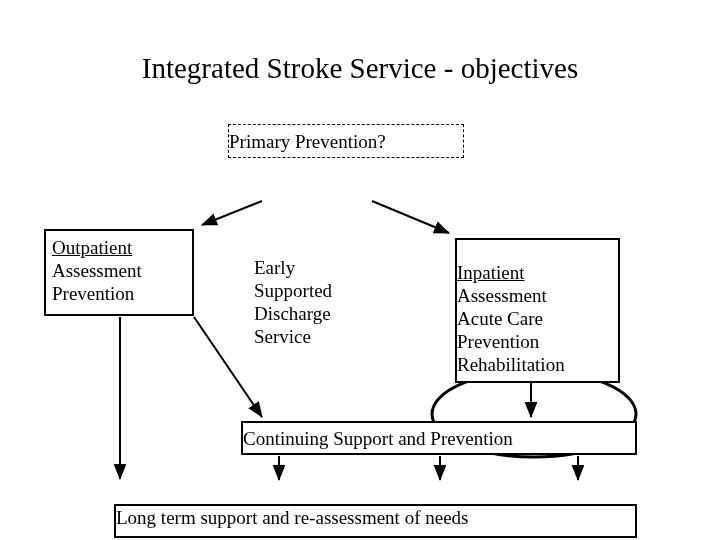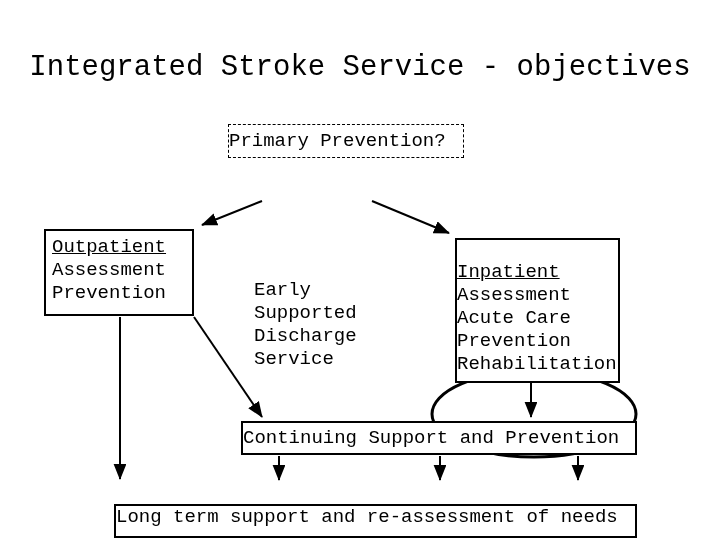--- a/index.html
+++ b/index.html
@@ -6,21 +6,21 @@
     margin: 0;
     padding: 0;
     background: #ffffff;
   }
   #slide {
     position: relative;
     width: 720px;
     height: 540px;
     background: #ffffff;
     overflow: hidden;
-    font-family: Liberation Mono, monospace;
+    font-family: Liberation Serif, serif;
     color: #000000;
   }
   #diagram-svg {
     position: absolute;
     left: 0;
     top: 0;
     width: 720px;
     height: 540px;
   }
   .slide-title {
@@ -65,21 +65,21 @@
     padding-top: 5px;
   }
   #patient-label {
     left: 250px; top: 186px; width: 200px; height: 28px;
   }
   #outpatient-box {
     left: 44px; top: 229px; width: 150px; height: 87px;
     padding: 5px 4px 0 6px;
   }
   #esd-text {
-    left: 254px; top: 256px; width: 170px; height: 110px; margin-top: 23px;
+    left: 254px; top: 256px; width: 170px; height: 110px;
   }
   #inpatient-box {
     left: 455px; top: 238px; width: 165px; height: 145px;
     padding-top: 21px;
   }
   #continuing-support-box {
     left: 241px; top: 421px; width: 396px; height: 34px;
     padding-top: 4px;
   }
   #long-term-box {

